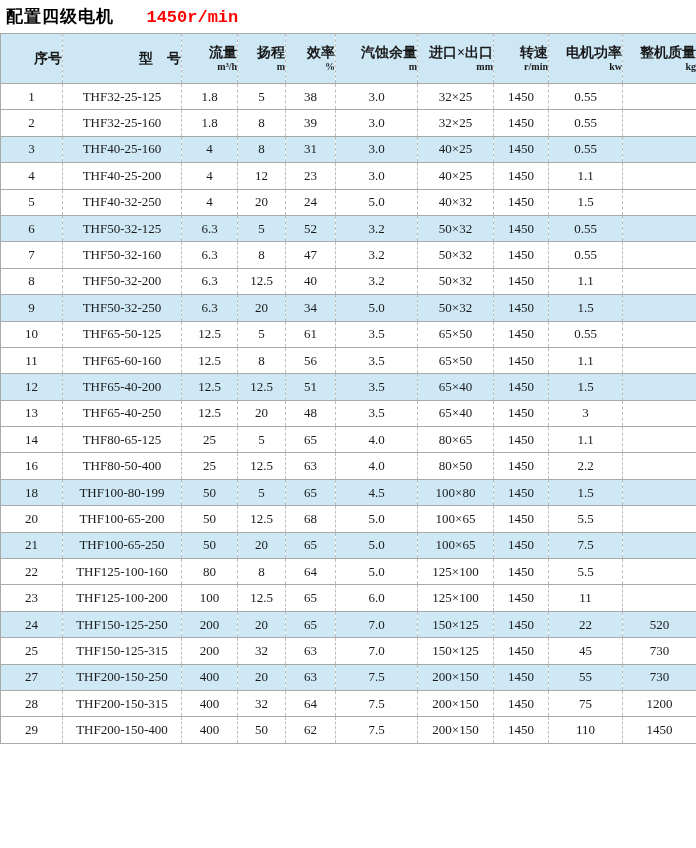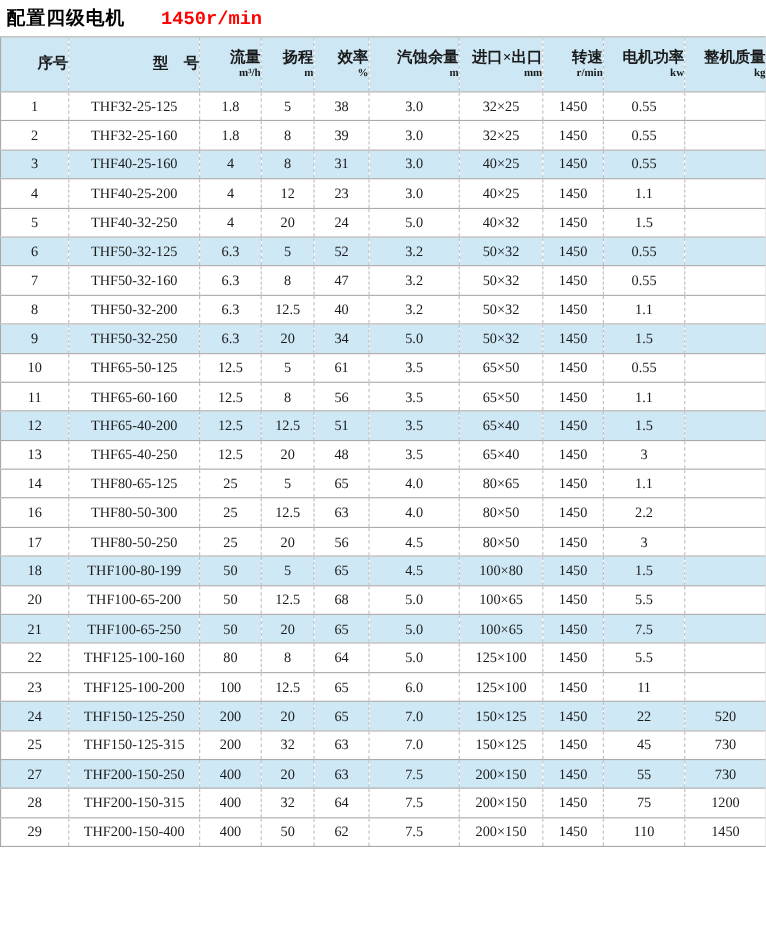--- a/index.html
+++ b/index.html
@@ -267,40 +267,28 @@
         <td>5</td>
         <td>65</td>
         <td>4.0</td>
         <td>80×65</td>
         <td>1450</td>
         <td>1.1</td>
         <td></td>
       </tr>
       <tr>
         <td>16</td>
-        <td>THF80-50-300</td>
+        <td>THF80-50-400</td>
         <td>25</td>
         <td>12.5</td>
         <td>63</td>
         <td>4.0</td>
         <td>80×50</td>
         <td>1450</td>
         <td>2.2</td>
-        <td></td>
-      </tr>
-      <tr>
-        <td>17</td>
-        <td>THF80-50-250</td>
-        <td>25</td>
-        <td>20</td>
-        <td>56</td>
-        <td>4.5</td>
-        <td>80×50</td>
-        <td>1450</td>
-        <td>3</td>
         <td></td>
       </tr>
       <tr class="stripe">
         <td>18</td>
         <td>THF100-80-199</td>
         <td>50</td>
         <td>5</td>
         <td>65</td>
         <td>4.5</td>
         <td>100×80</td>

